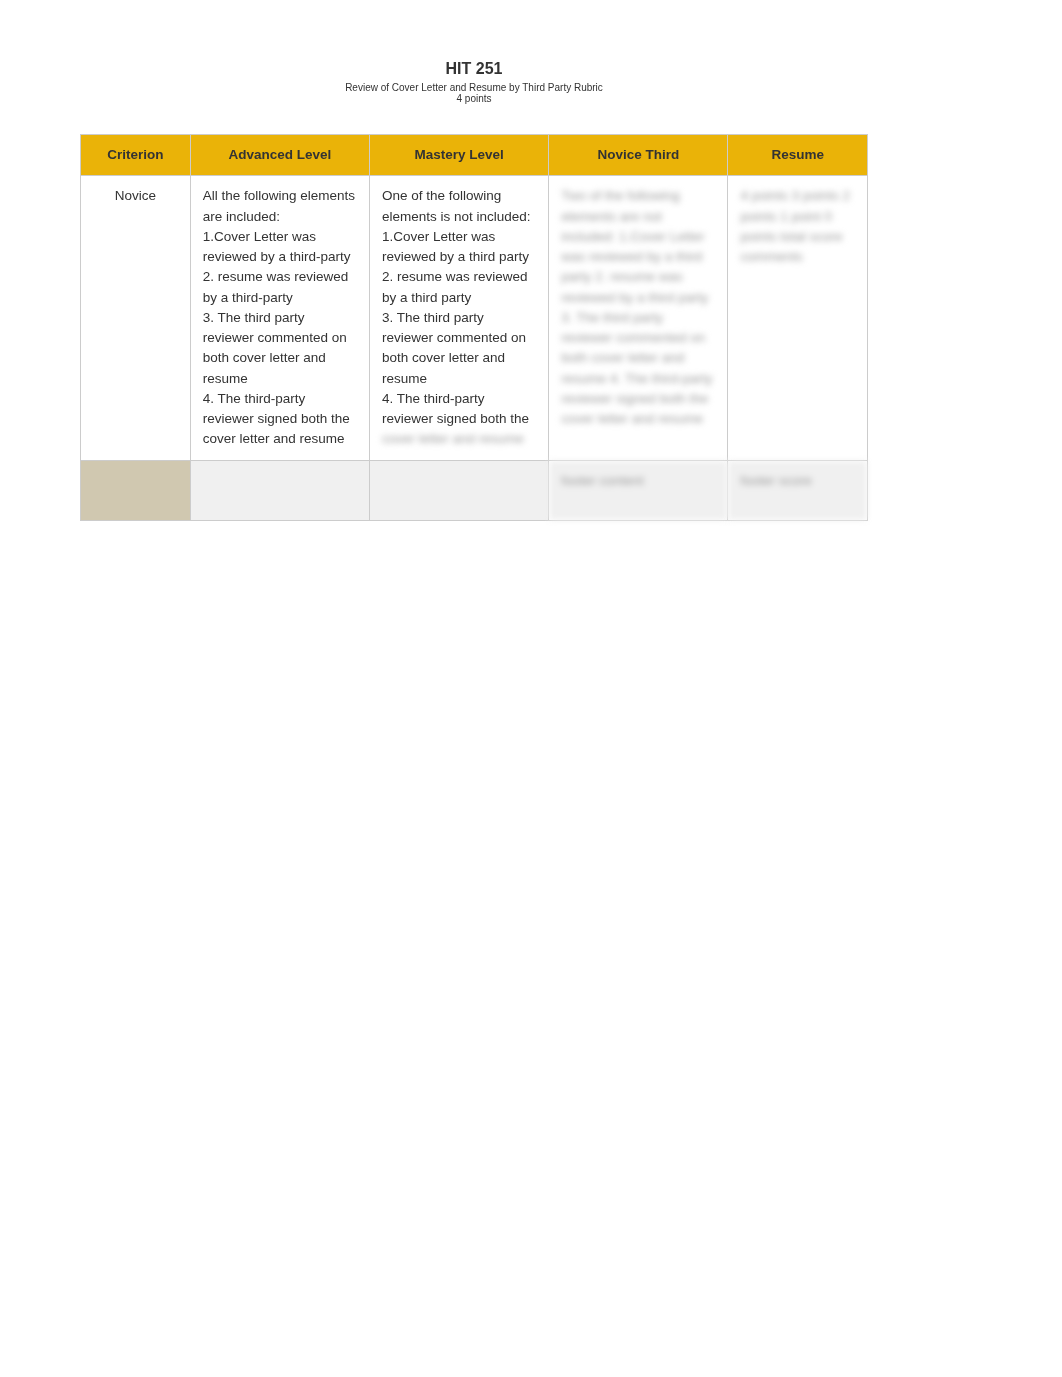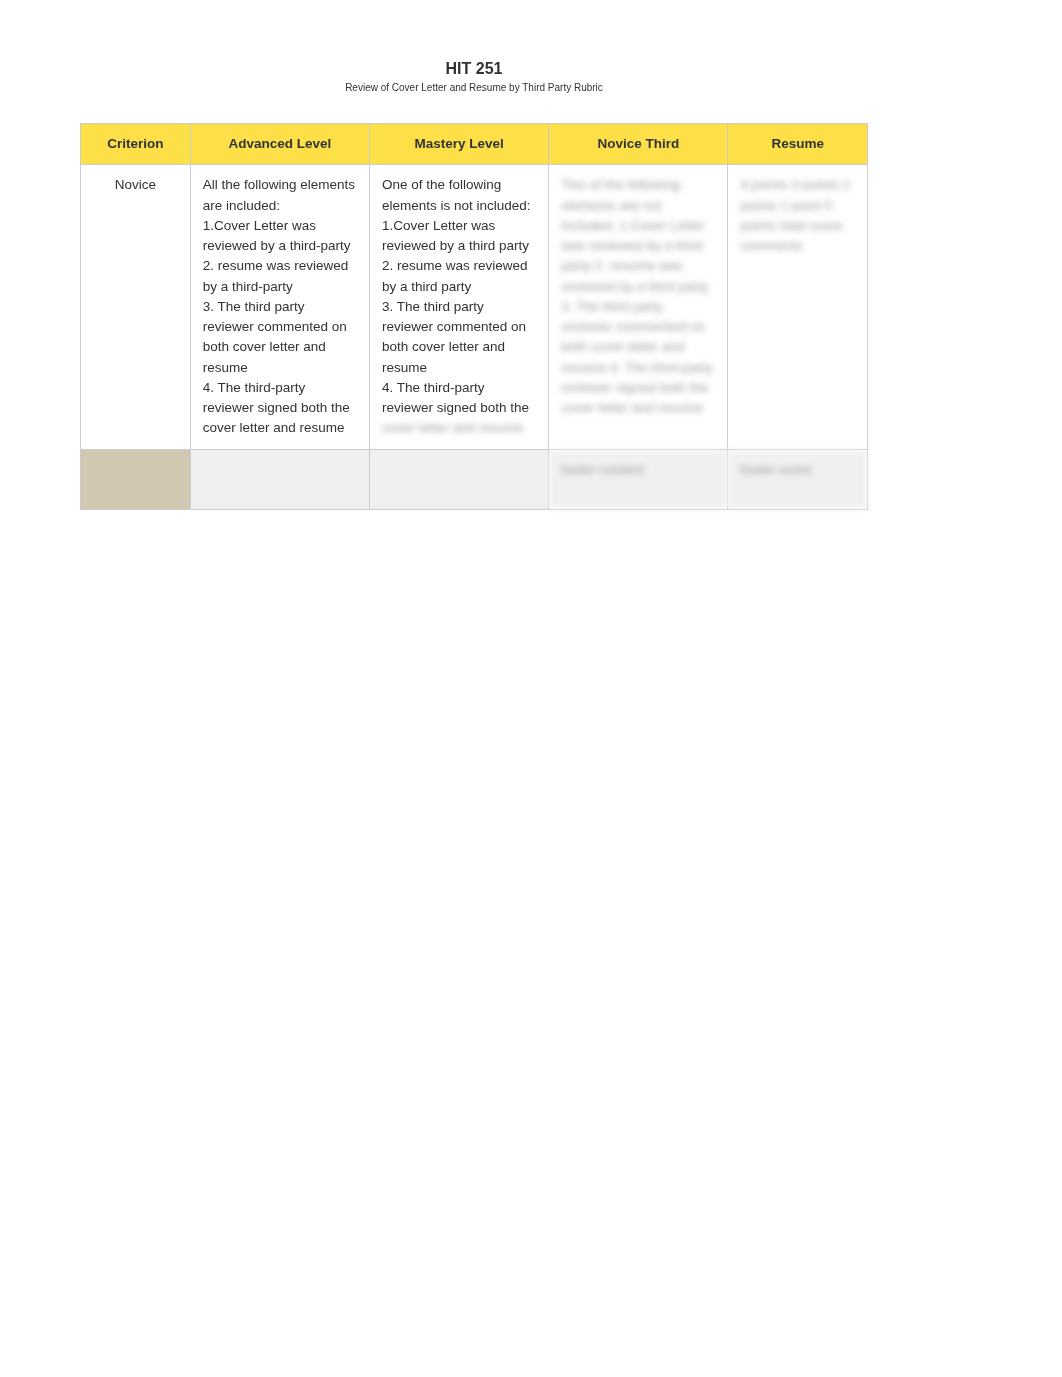--- a/index.html
+++ b/index.html
@@ -47,21 +47,21 @@
     .rubric-table th,
     .rubric-table td {
       border: 1px solid #ccc;
       padding: 10px 12px;
       vertical-align: top;
       font-size: 13.5px;
       line-height: 1.5;
     }
 
     .rubric-table thead tr {
-      background-color: #fde047;
+      background-color: #eab308;
     }
 
     .rubric-table th {
       font-weight: bold;
       text-align: center;
     }
 
     .rubric-table td.criterion-cell {
       text-align: center;
       font-weight: normal;
@@ -92,20 +92,21 @@
       background: #d0c8b0;
     }
   </style>
 </head>
 <body>
 
 <div class="page-container">
   <div class="page-header">
     <h1>HIT 251</h1>
     <p>Review of Cover Letter and Resume by Third Party Rubric</p>
+    <p>4 points</p>
   </div>
 
   <table class="rubric-table">
     <thead>
       <tr>
         <th>Criterion</th>
         <th>Advanced Level</th>
         <th>Mastery Level</th>
         <th>Novice Third</th>
         <th>Resume</th>

